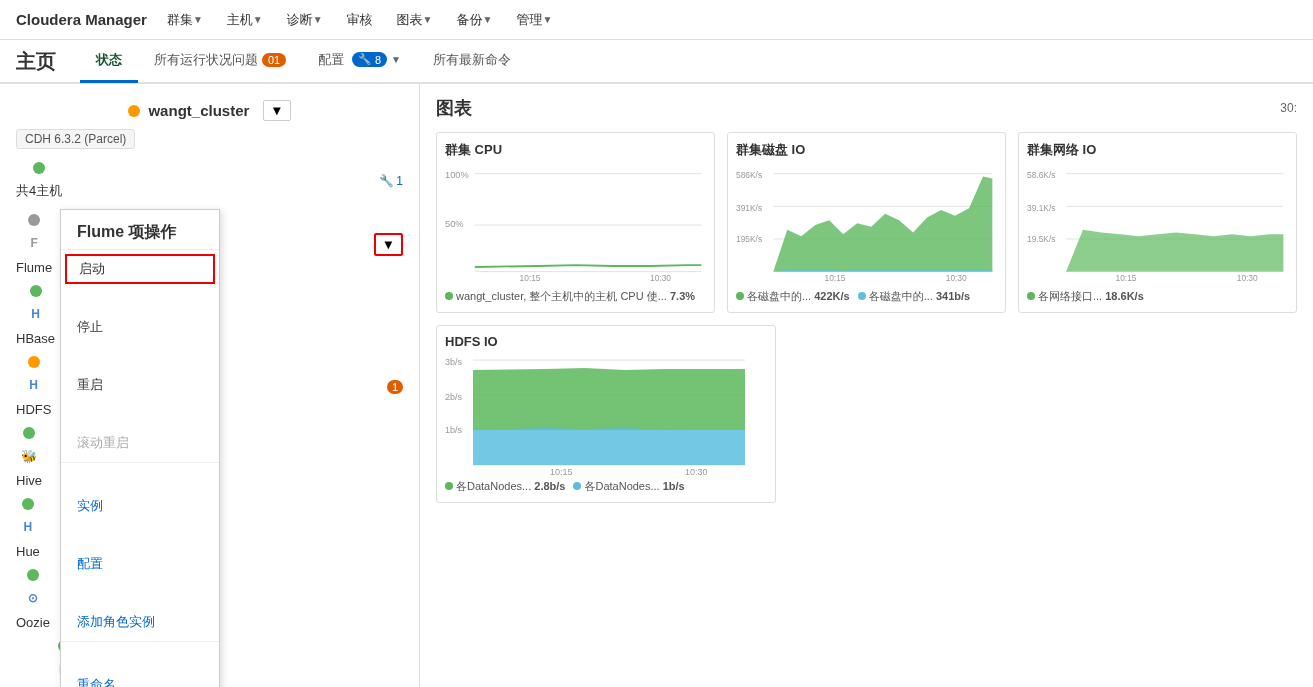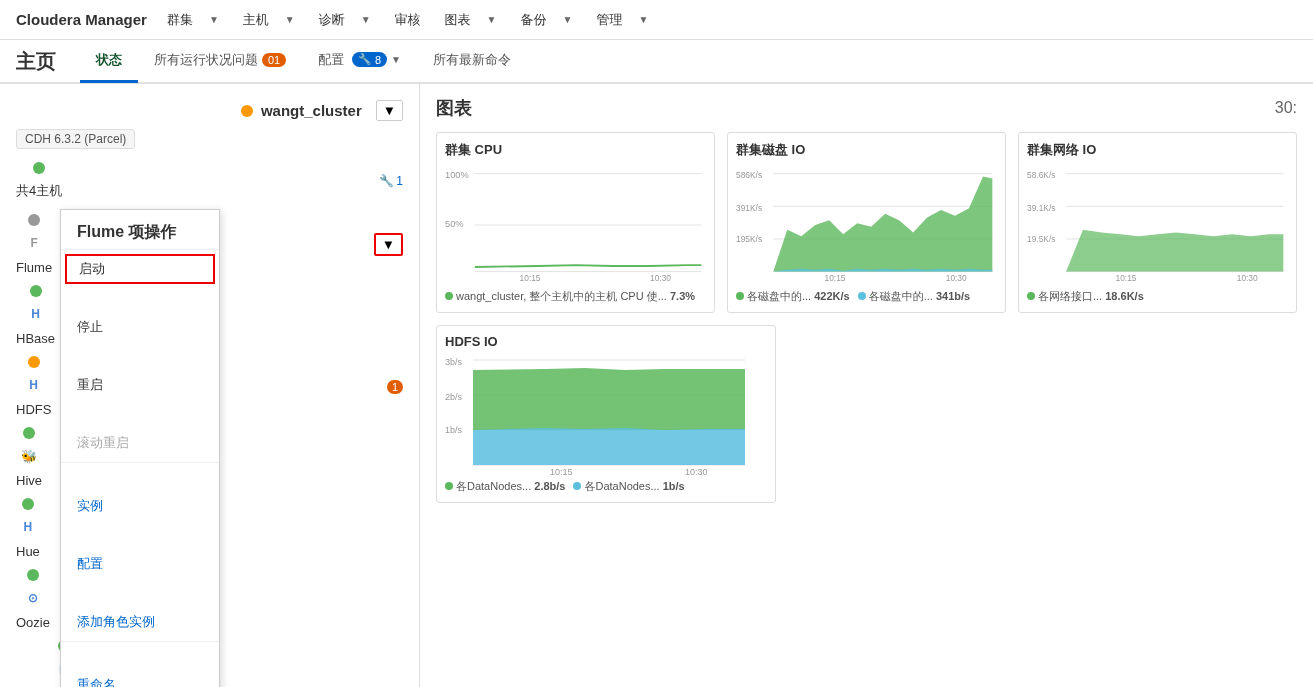--- a/index.html
+++ b/index.html
@@ -6,21 +6,21 @@
     body { font-family: Arial, sans-serif; font-size: 13px; color: #333; background: #fff; }
 
     
     .top-nav {
       display: flex; align-items: center; background: #fff; border-bottom: 1px solid #ddd;
       padding: 0 16px; height: 40px; gap: 16px;
     }
     .top-nav-logo { font-size: 15px; color: #333; font-weight: normal; }
     .top-nav-logo span { font-weight: bold; }
     .top-nav-item {
-      font-size: 13px; color: #333; cursor: pointer; padding: 0 4px; display: flex; align-items: center; gap: 16px;
+      font-size: 13px; color: #333; cursor: pointer; padding: 0 4px; display: flex; align-items: center; gap: 0;
     }
     .nav-arrow { font-size: 10px; color: #666; }
 
     
     .sub-nav {
       display: flex; align-items: center; background: #fff; border-bottom: 2px solid #e0e0e0;
       padding: 0 16px; height: 44px; gap: 0;
     }
     .sub-nav-title { font-size: 20px; font-weight: bold; color: #333; margin-right: 24px; }
     .sub-nav-item {
@@ -36,21 +36,21 @@
       background: #0066cc; color: #fff; border-radius: 10px; font-size: 11px;
       padding: 1px 6px; margin-left: 4px; display: flex; align-items: center; gap: 3px;
     }
 
     
     .main-layout { display: flex; height: calc(687px - 84px); }
 
     
     .left-panel { width: 420px; min-width: 220px; border-right: 1px solid #ddd; overflow-y: auto; padding: 12px 0; }
     .cluster-header {
-      display: flex; align-items: center; padding: 4px 16px 8px 16px; justify-content: flex-end; gap: 14px;
+      display: flex; align-items: center; padding: 4px 16px 8px 16px; justify-content: center; gap: 14px;
     }
     .cluster-name { display: flex; align-items: center; gap: 8px; font-size: 15px; font-weight: bold; color: #333; }
     .dot-orange { width: 12px; height: 12px; border-radius: 50%; background: #f90; display: inline-block; }
     .dot-green { width: 12px; height: 12px; border-radius: 50%; background: #5cb85c; display: inline-block; }
     .dot-gray { width: 12px; height: 12px; border-radius: 50%; background: #999; display: inline-block; }
     .cluster-dropdown-btn {
       border: 1px solid #ccc; background: #fff; padding: 2px 6px; cursor: pointer; border-radius: 2px;
     }
     .cdh-badge {
       margin: 0 16px 8px 16px; background: #f5f5f5; border: 1px solid #ddd;
@@ -95,21 +95,21 @@
     .dropdown-divider { border-top: 1px solid #eee; margin: 4px 0; }
 
     
     .cms-section { padding: 4px 0 4px 0; }
     .cms-title { padding: 8px 16px 4px 16px; font-size: 12px; color: #666; font-weight: bold; }
 
     
     .right-panel { flex: 1; padding: 12px 16px; overflow-y: auto; }
     .charts-header { display: flex; justify-content: space-between; align-items: center; margin-bottom: 12px; }
     .charts-title { font-size: 18px; font-weight: bold; color: #333; }
-    .charts-time { font-size: 16px; color: #666; }
+    .charts-time { font-size: 12px; color: #666; }
     .charts-grid { display: grid; grid-template-columns: 1fr 1fr 1fr; gap: 12px; margin-bottom: 12px; }
     .chart-card {
       border: 1px solid #ddd; border-radius: 3px; padding: 8px; background: #fff;
     }
     .chart-title { font-size: 13px; font-weight: bold; color: #333; margin-bottom: 6px; }
     .chart-area { position: relative; height: 120px; }
     .chart-legend { font-size: 11px; color: #555; margin-top: 4px; display: flex; gap: 8px; flex-wrap: wrap; }
     .legend-dot { display: inline-block; width: 8px; height: 8px; border-radius: 50%; margin-right: 3px; }
     .hdfs-card { border: 1px solid #ddd; border-radius: 3px; padding: 8px; background: #fff; max-width: 340px; }
 

